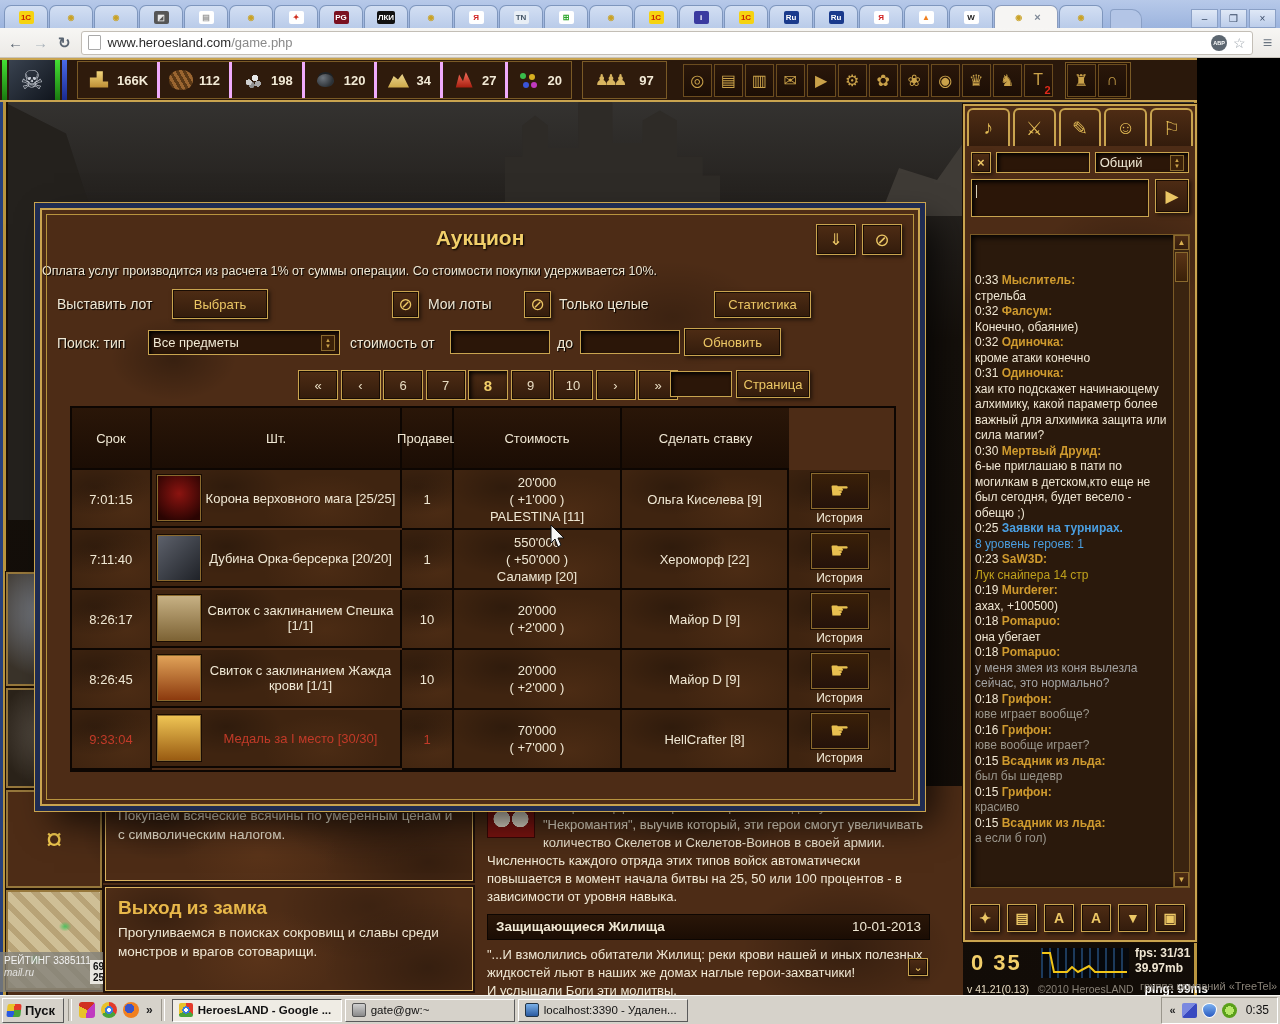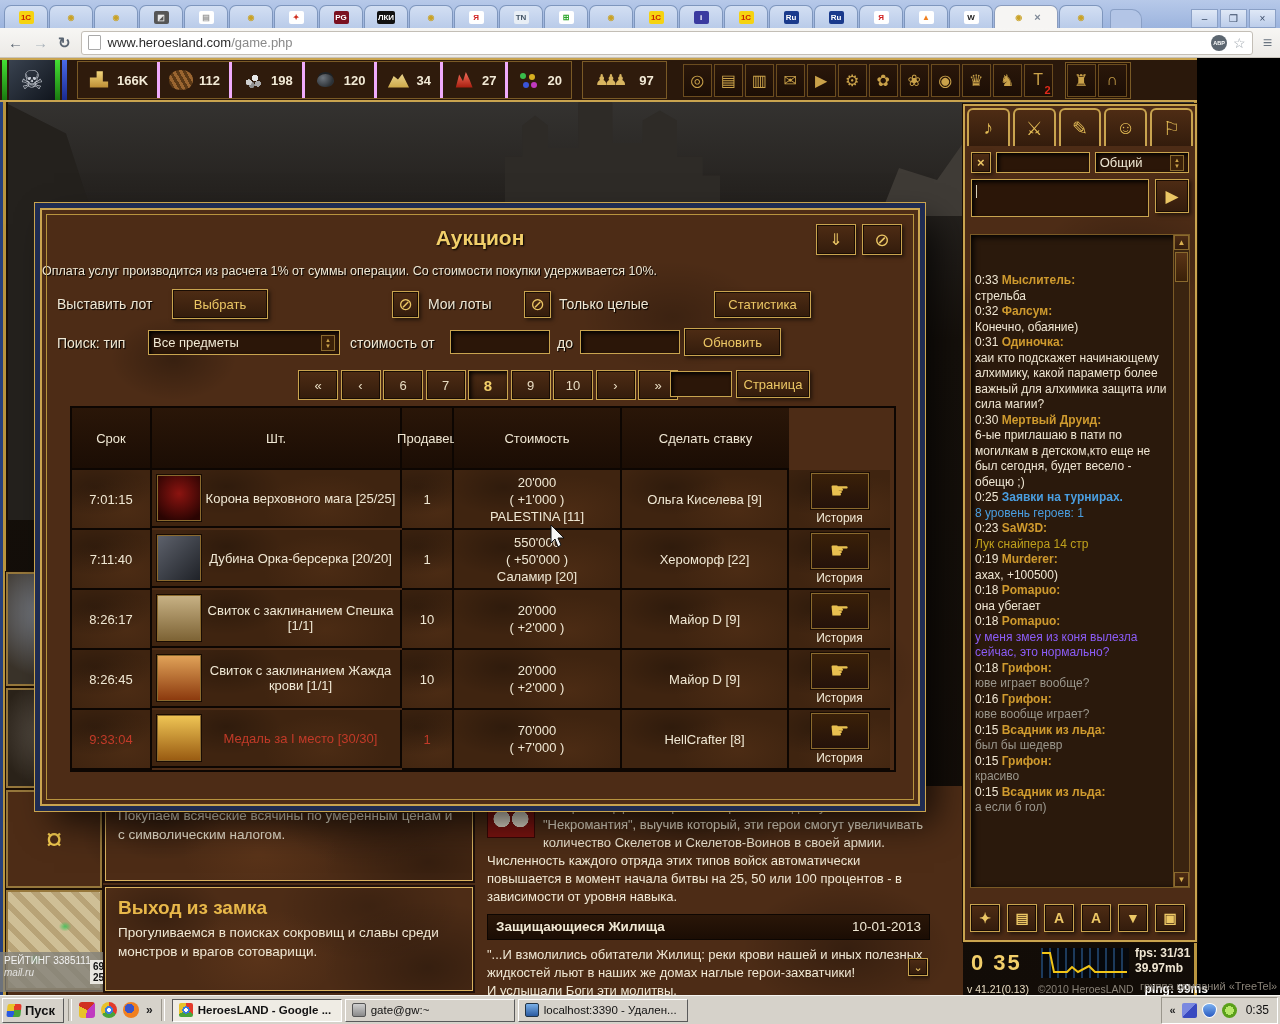--- a/index.html
+++ b/index.html
@@ -763,20 +763,24 @@
             <div class="msg">
               <div><span class="msg-time">0:33</span> <span class="msg-author" style="color: rgb(207, 154, 46);">Мыслитель:</span></div>
               <div class="msg-text" style="color: rgb(239, 230, 211);">стрельба</div>
             </div>
 
             <div class="msg">
               <div><span class="msg-time">0:32</span> <span class="msg-author" style="color: rgb(207, 154, 46);">Фалсум:</span></div>
               <div class="msg-text" style="color: rgb(239, 230, 211);">Конечно, обаяние)</div>
             </div>
 
+            <div class="msg">
+              <div><span class="msg-time">0:32</span> <span class="msg-author" style="color: rgb(207, 154, 46);">Одиночка:</span></div>
+              <div class="msg-text" style="color: rgb(239, 230, 211);">кроме атаки конечно</div>
+            </div>
 
             <div class="msg">
               <div><span class="msg-time">0:31</span> <span class="msg-author" style="color: rgb(207, 154, 46);">Одиночка:</span></div>
               <div class="msg-text" style="color: rgb(239, 230, 211);">хаи кто подскажет начинающему алхимику, какой параметр более важный для алхимика защита или сила магии?</div>
             </div>
 
             <div class="msg">
               <div><span class="msg-time">0:30</span> <span class="msg-author" style="color: rgb(207, 154, 46);">Мертвый Друид:</span></div>
               <div class="msg-text" style="color: rgb(239, 230, 211);">6-ые приглашаю в пати по могилкам в детском,кто еще не был сегодня, будет весело - обещю ;)</div>
             </div>
@@ -796,21 +800,21 @@
               <div class="msg-text" style="color: rgb(239, 230, 211);">ахах, +100500)</div>
             </div>
 
             <div class="msg">
               <div><span class="msg-time">0:18</span> <span class="msg-author" style="color: rgb(207, 154, 46);">Pomapuo:</span></div>
               <div class="msg-text" style="color: rgb(239, 230, 211);">она убегает</div>
             </div>
 
             <div class="msg">
               <div><span class="msg-time">0:18</span> <span class="msg-author" style="color: rgb(207, 154, 46);">Pomapuo:</span></div>
-              <div class="msg-text" style="color: #8b5cf6;">у меня змея из коня вылезла сейчас, это нормально?</div>
+              <div class="msg-text" style="color: #a3a3a3;">у меня змея из коня вылезла сейчас, это нормально?</div>
             </div>
 
             <div class="msg">
               <div><span class="msg-time">0:18</span> <span class="msg-author" style="color: rgb(207, 154, 46);">Грифон:</span></div>
               <div class="msg-text" style="color: rgb(154, 150, 140);">юве играет вообще?</div>
             </div>
 
             <div class="msg">
               <div><span class="msg-time">0:16</span> <span class="msg-author" style="color: rgb(207, 154, 46);">Грифон:</span></div>
               <div class="msg-text" style="color: rgb(154, 150, 140);">юве вообще играет?</div>

